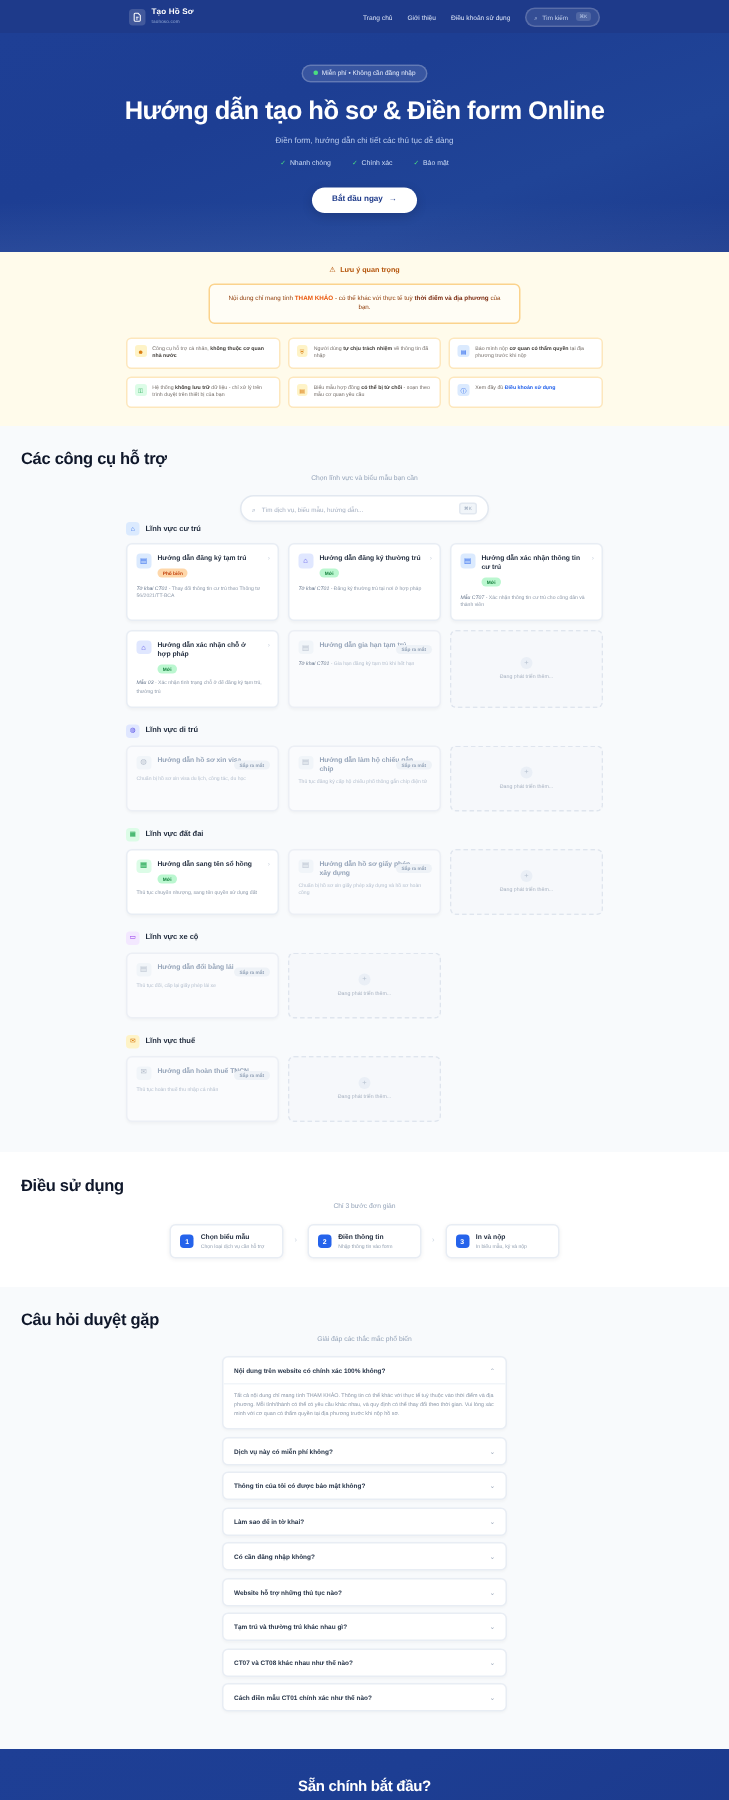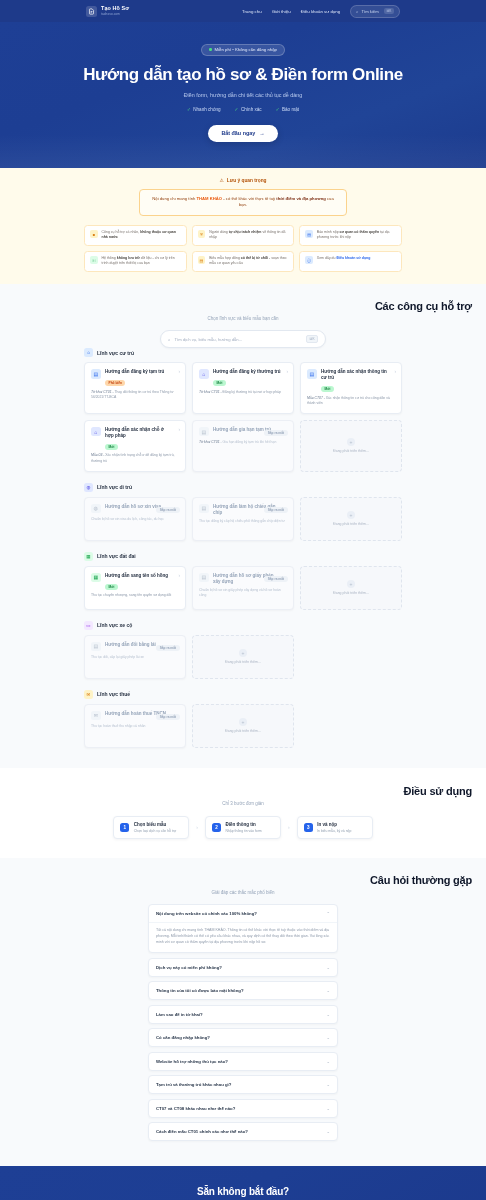--- a/index.html
+++ b/index.html
@@ -118,21 +118,21 @@
   }
   .nc-ico.amber { background: #fef3c7; color: #d97706; }
   .nc-ico.green { background: #dcfce7; color: #16a34a; }
   .nc-ico.blue  { background: #dbeafe; color: #2563eb; }
   .nc-txt { font-size: 3.5px; line-height: 1.45; color: #78716c; }
   .nc-txt b { color: #44403c; font-weight: 700; }
   .nc-txt .lnk { color: #2563eb; font-weight: 700; }
 
   
   .tools { background: #f8fafc; padding: 16px 14px 20px; }
-  .sec-title { text-align: right; font-size: 11px; font-weight: 700; color: #0f172a; letter-spacing: -0.2px; }
+  .sec-title { text-align: left; font-size: 11px; font-weight: 700; color: #0f172a; letter-spacing: -0.2px; }
   .sec-sub { text-align: center; font-size: 4.5px; color: #94a3b8; margin-top: 4px; }
   .search-bar {
     display: flex; align-items: center; gap: 4px;
     max-width: 166px; margin: 9px auto 0;
     background: #ffffff; border: 0.6px solid #e2e8f0; border-radius: 11px;
     padding: 4px 7px; box-shadow: 0 1px 2px rgba(15,23,42,0.04);
     cursor: text;
   }
   .search-bar .ico { color: #94a3b8; font-size: 4.4px; }
   .search-bar input {
@@ -538,21 +538,21 @@
           <span class="step-num">3</span>
           <span>
             <div class="step-title">In và nộp</div>
             <div class="step-desc">In biểu mẫu, ký và nộp</div>
           </span>
         </div>
       </div>
   </div>
 
   <div class="faq">
-    <div class="sec-title">Câu hỏi thường gặp</div>
+    <div class="sec-title">Câu hỏi duyệt gặp</div>
     <div class="sec-sub">Giải đáp các thắc mắc phổ biến</div>
     <div class="faq-list" id="faq-container">
         <div class="faq-item">
           <div class="faq-q">
             <span>Nội dung trên website có chính xác 100% không?</span>
             <span class="chev">⌃</span>
           </div>
           <div class="faq-a">Tất cả nội dung chỉ mang tính THAM KHẢO. Thông tin có thể khác với thực tế tuỳ thuộc vào thời điểm và địa phương. Mỗi tỉnh/thành có thể có yêu cầu khác nhau, và quy định có thể thay đổi theo thời gian. Vui lòng xác minh với cơ quan có thẩm quyền tại địa phương trước khi nộp hồ sơ.</div>
         </div>
         <div class="faq-item">
@@ -600,17 +600,17 @@
         <div class="faq-item">
           <div class="faq-q">
             <span>Cách điền mẫu CT01 chính xác như thế nào?</span>
             <span class="chev">⌄</span>
           </div>
         </div>
       </div>
   </div>
 
   <div class="cta">
-    <h2>Sẵn không bắt đầu?</h2>
+    <h2>Sẵn chính bắt đầu?</h2>
 
   </div>
 
 </div>
 
 </body></html>

